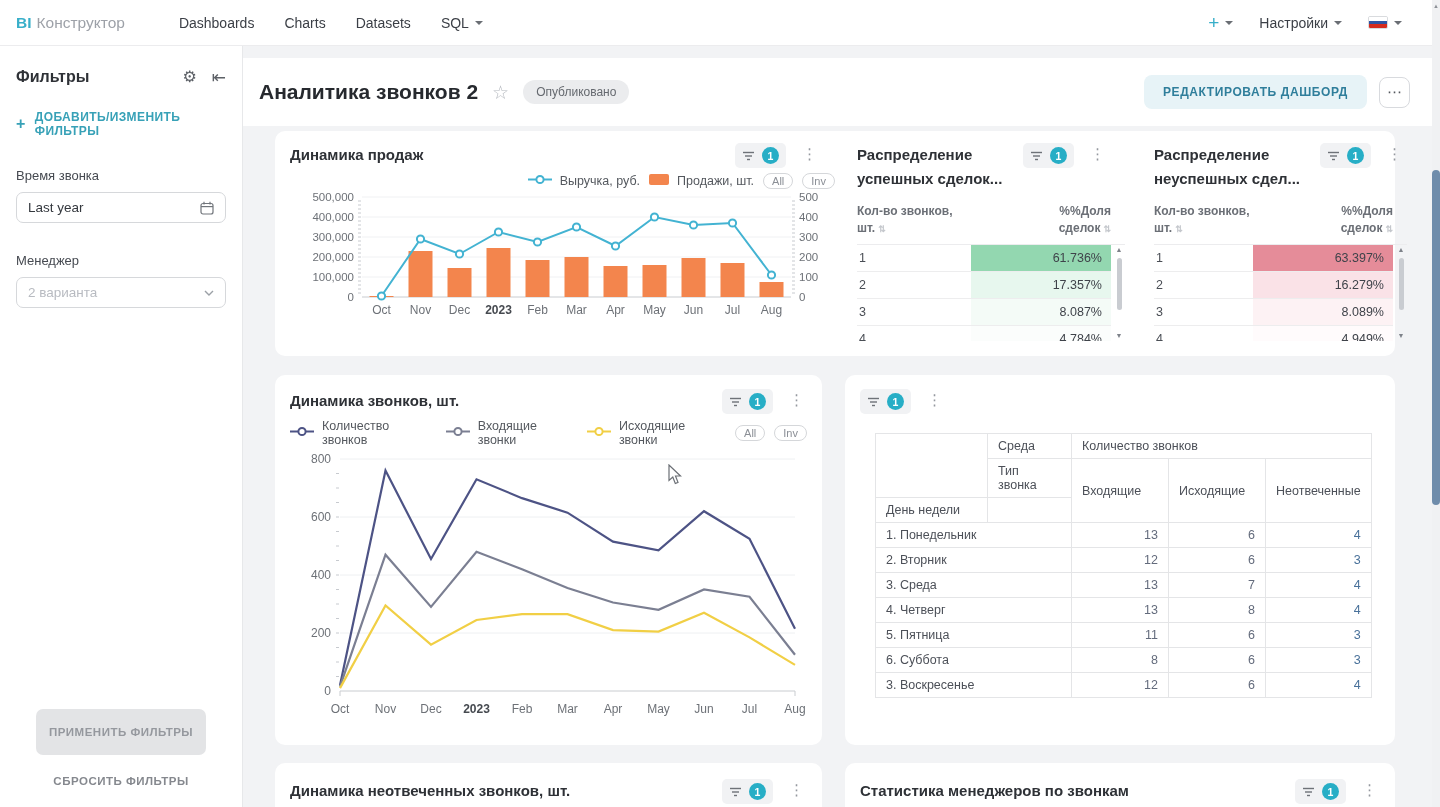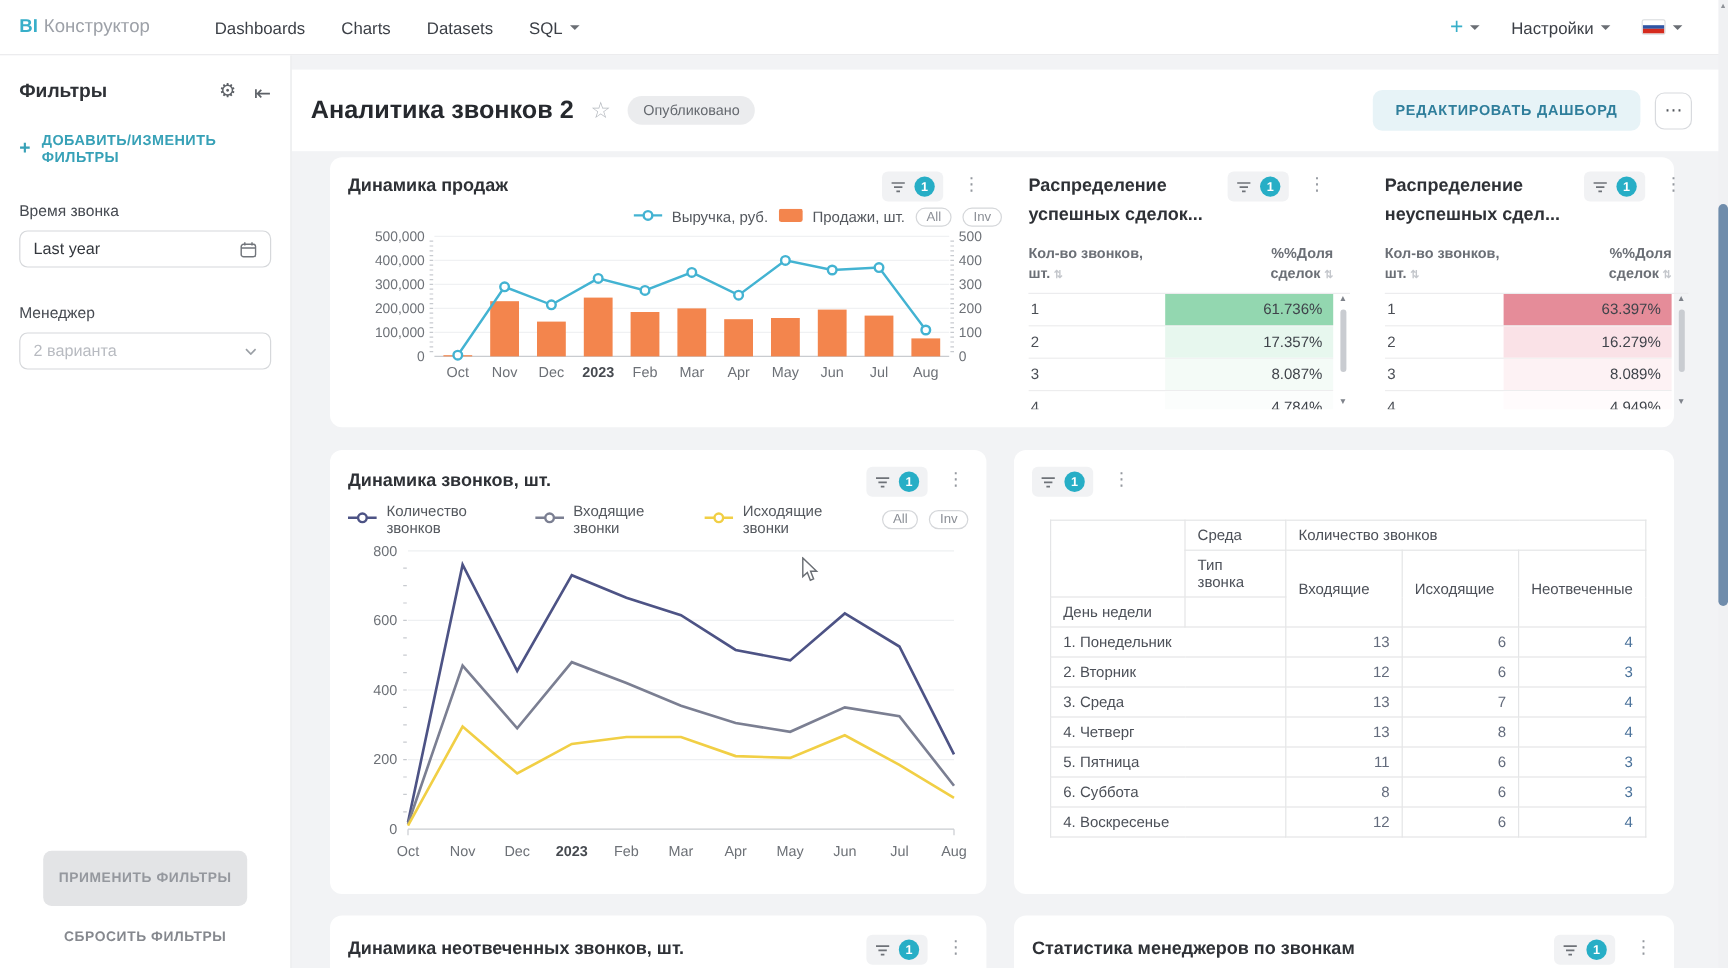--- a/index.html
+++ b/index.html
@@ -569,21 +569,21 @@
             <td class="num">6</td>
             <td class="num blue">3</td>
           </tr>
           <tr>
             <td colspan="2">6. Суббота</td>
             <td class="num">8</td>
             <td class="num">6</td>
             <td class="num blue">3</td>
           </tr>
           <tr>
-            <td colspan="2">4. Воскресенье</td>
+            <td colspan="2">3. Воскресенье</td>
             <td class="num">12</td>
             <td class="num">6</td>
             <td class="num blue">4</td>
           </tr>
         </tbody>
     </table>
   </div>
 
   <div class="card" id="card-missed">
     <div class="widget" style="left:15px; top:16px; width:517px;">

